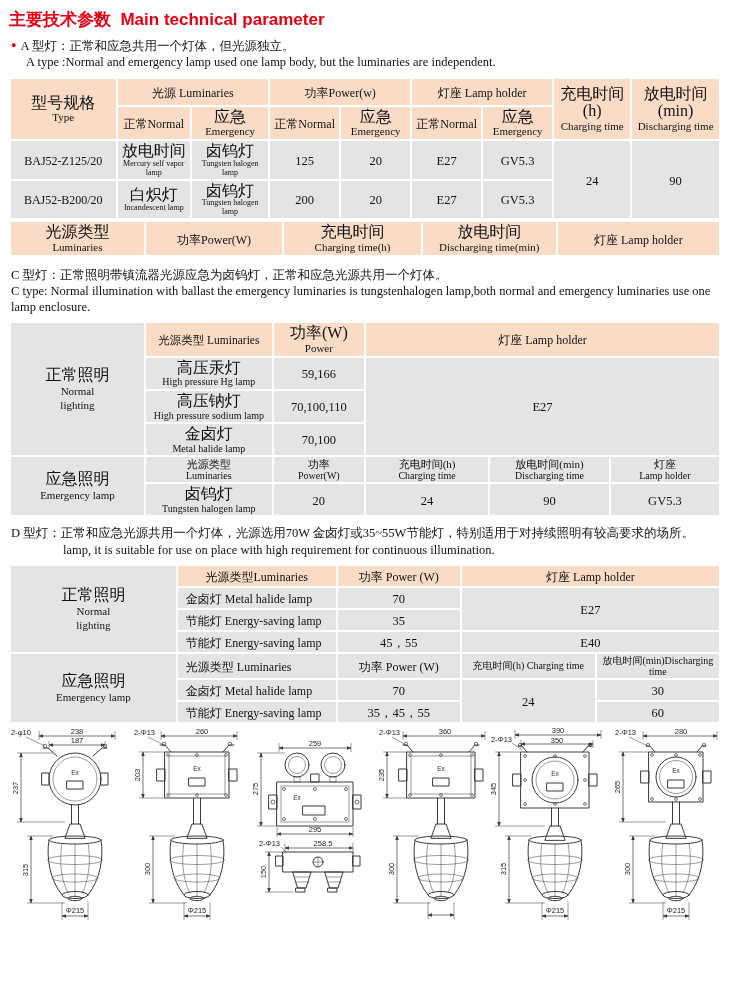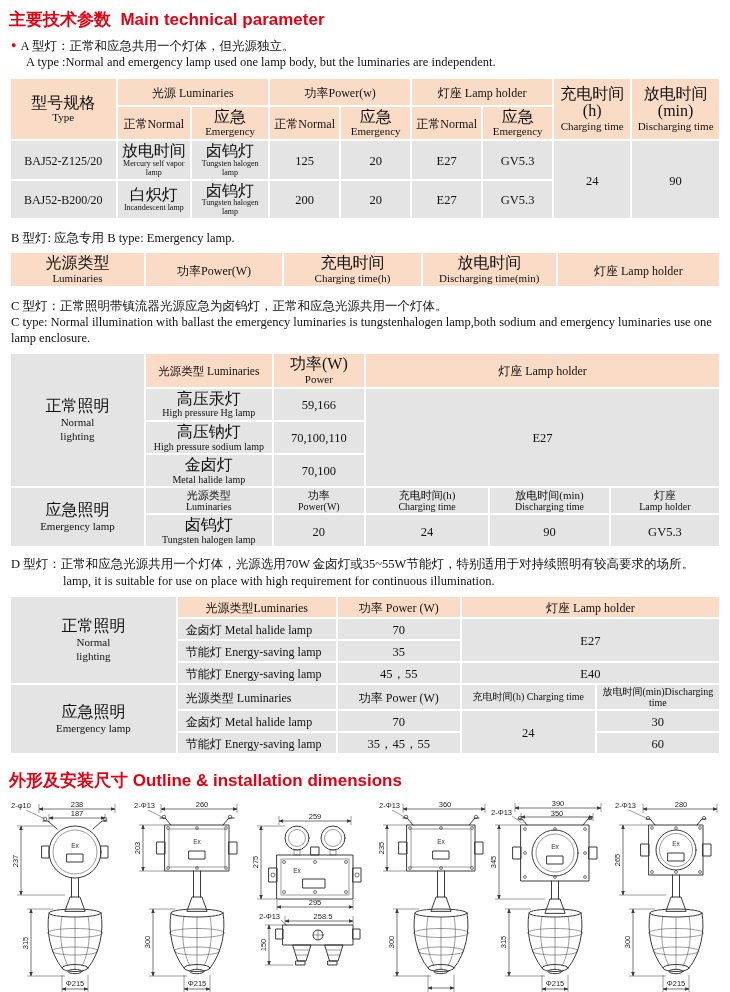--- a/index.html
+++ b/index.html
@@ -131,21 +131,20 @@
             <span class="sm">Tungsten halogen lamp</span>
           </td>
       <td class="gray"><span class="num">200</span></td>
       <td class="gray"><span class="num">20</span></td>
       <td class="gray"><span class="num">E27</span></td>
       <td class="gray"><span class="num">GV5.3</span></td>
     </tr>
   </tbody>
     </table>
 
-  <div class="sec-label">B 型灯: 应急专用 B type: Emergency lamp.</div>
 
   <table class="tbl tbl-b">
     <colgroup>
         <col style="width:19%">
         <col style="width:19.5%">
         <col style="width:19.5%">
         <col style="width:19%">
         <col style="width:23%">
       </colgroup>
     <tbody>
@@ -163,21 +162,21 @@
             <span class="zh">放电时间</span>
             <span class="en">Discharging time(min)</span>
           </td>
       <td class="peach"><span class="inl">灯座   Lamp holder</span></td>
     </tr>
   </tbody>
     </table>
 
   <div class="intro mt10">
     <div>C 型灯：正常照明带镇流器光源应急为卤钨灯，正常和应急光源共用一个灯体。</div>
-    <div>C type:  Normal illumination  with ballast the emergency luminaries is tungstenhalogen lamp,both sodium and emergency luminaries  use one lamp enclosure.</div>
+    <div>C type:  Normal illumination  with ballast the emergency luminaries is tungstenhalogen lamp,both normal and emergency luminaries  use one lamp enclosure.</div>
   </div>
 
   <table class="tbl tbl-c">
     <colgroup>
         <col style="width:19%">
         <col style="width:18%">
         <col style="width:13%">
         <col style="width:17.5%">
         <col style="width:17%">
         <col style="width:15.5%">
@@ -316,21 +315,20 @@
       <td class="gray"><span class="num">30</span></td>
     </tr>
     <tr>
       <td class="gray" style="text-align:left;padding-left:8px"><span class="inl">节能灯 Energy-saving lamp</span></td>
       <td class="gray"><span class="num">35，45，55</span></td>
       <td class="gray"><span class="num">60</span></td>
     </tr>
   </tbody>
     </table>
 
-  <div class="rhead" style="margin-top:14px"><span>外形及安装尺寸</span> <span>Outline &amp; installation dimensions</span></div>
 
   <div class="figs">
 
     <div class="figcol">
       <svg width="124" height="200" viewBox="0 0 124 200">
         <text class="dimt" x="2" y="9">2-φ10</text>
         <path class="tn" d="M17,11 L36,20"></path>
         <line class="tn" x1="30" y1="5" x2="30" y2="14"></line>
           <line class="tn" x1="106" y1="5" x2="106" y2="14"></line>
         <line class="dim" x1="30" y1="10" x2="106" y2="10"></line>

